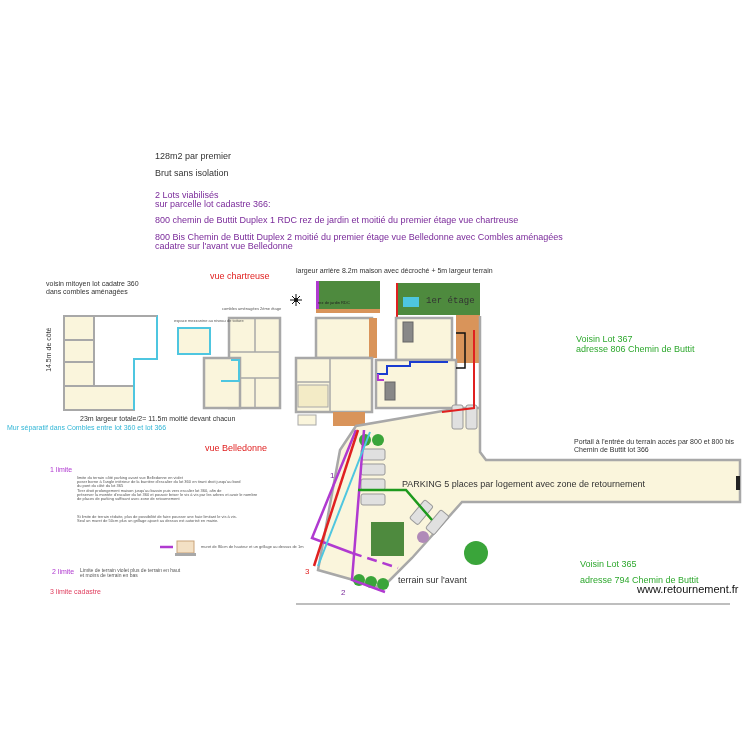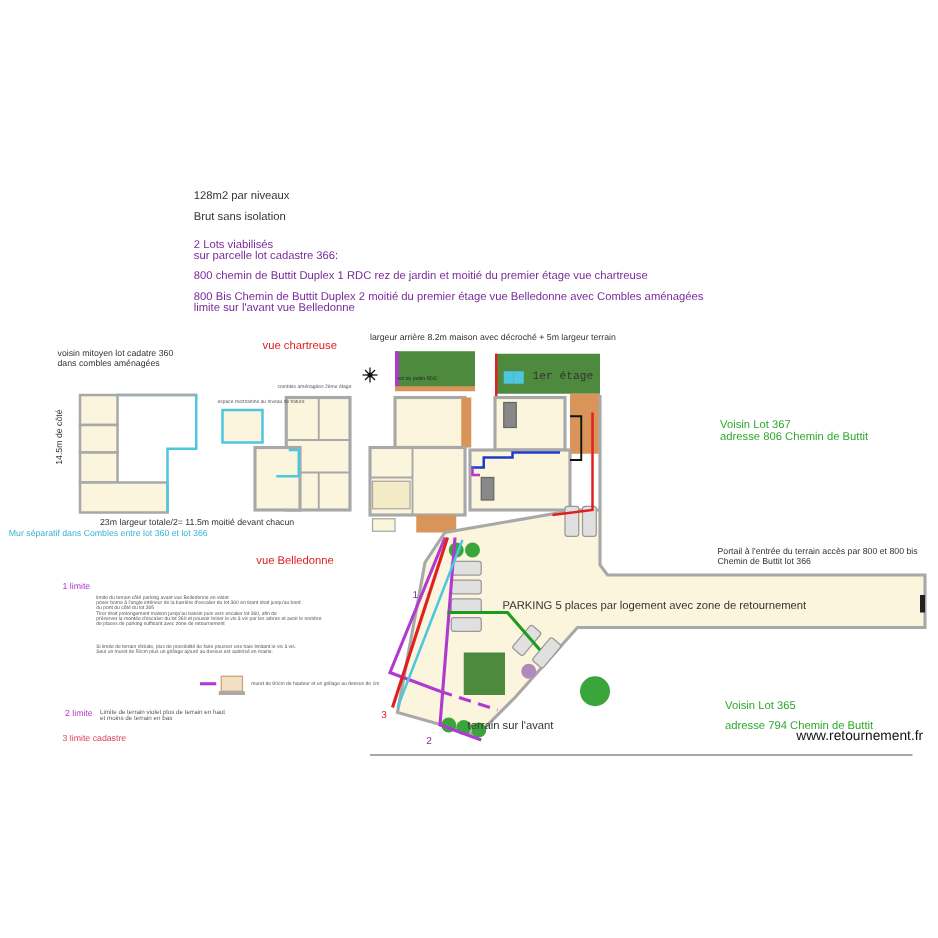--- a/index.html
+++ b/index.html
@@ -13,27 +13,27 @@
   .cyan{color:#33b6d6;}
   .fs9{font-size:9px;}
   .fs8{font-size:8px;}
   .fs7{font-size:7px;}
   .fs4{font-size:4px;color:#555;}
   svg{position:absolute;left:0;top:0;}
 </style>
 </head>
 <body>
 
-<div class="t gray fs9" style="left:155px;top:152px;">128m2 par niveaux</div>
+<div class="t gray fs9" style="left:155px;top:152px;">128m2 par premier</div>
 <div class="t gray fs9" style="left:155px;top:169px;">Brut sans isolation</div>
 <div class="t purple fs9" style="left:155px;top:191px;">2 Lots viabilisés</div>
 <div class="t purple fs9" style="left:155px;top:200px;">sur parcelle lot cadastre 366:</div>
 <div class="t purple fs9" style="left:155px;top:216px;">800 chemin de Buttit Duplex 1 RDC rez de jardin et moitié du premier étage vue chartreuse</div>
 <div class="t purple fs9" style="left:155px;top:233px;">800 Bis Chemin de Buttit Duplex 2 moitié du premier étage vue Belledonne avec Combles aménagées</div>
-<div class="t purple fs9" style="left:155px;top:242px;">limite sur l'avant vue Belledonne</div>
+<div class="t purple fs9" style="left:155px;top:242px;">cadatre sur l'avant vue Belledonne</div>
 
 <svg width="750" height="750">
 
   <g>
     <rect x="64" y="316" width="30" height="24" fill="#faf5dc" stroke="#a8a8a8" stroke-width="2"></rect>
     <rect x="64" y="340" width="30" height="22" fill="#faf5dc" stroke="#a8a8a8" stroke-width="2"></rect>
     <rect x="64" y="362" width="30" height="24" fill="#faf5dc" stroke="#a8a8a8" stroke-width="2"></rect>
     <rect x="64" y="386" width="70" height="24" fill="#faf5dc" stroke="#a8a8a8" stroke-width="2"></rect>
     <polyline points="94,316 157,316 157,359 134,359 134,410" fill="none" stroke="#4ec6e0" stroke-width="2"></polyline>
     <line x1="94" y1="316" x2="157" y2="316" stroke="#a8a8a8" stroke-width="2"></line>
@@ -137,21 +137,21 @@
 <div class="t red fs9" style="left:205px;top:444px;">vue Belledonne</div>
 <div class="t fs4" style="left:222px;top:307px;">combles aménagées 2ème étage</div>
 <div class="t fs4" style="left:174px;top:319px;">espace mezzanine au niveau de toiture</div>
 <div class="t fs4" style="left:318px;top:301px;color:#222;">rez de jardin RDC</div>
 <div class="t gray fs9" style="left:426px;top:297px;font-family:Liberation Mono, monospace;">1er étage</div>
 <div class="t green fs9" style="left:576px;top:335px;">Voisin Lot 367</div>
 <div class="t green fs9" style="left:576px;top:345px;">adresse 806 Chemin de Buttit</div>
 <div class="t gray fs7" style="left:574px;top:438px;">Portail à l'entrée du terrain accès par 800 et 800 bis</div>
 <div class="t gray fs7" style="left:574px;top:446px;">Chemin de Buttit lot 366</div>
 <div class="t gray fs9" style="left:402px;top:480px;">PARKING 5 places par logement avec zone de retournement</div>
-<div class="t gray fs9" style="left:374px;top:576px;">terrain sur l'avant</div>
+<div class="t gray fs9" style="left:398px;top:576px;">terrain sur l'avant</div>
 <div class="t green fs9" style="left:580px;top:560px;">Voisin Lot 365</div>
 <div class="t green fs9" style="left:580px;top:576px;text-align:center;">adresse 794 Chemin de Buttit</div>
 <div class="t" style="left:637px;top:584px;font-size:11px;color:#111;">www.retournement.fr</div>
 <div class="t purple fs8" style="left:330px;top:472px;">1</div>
 <div class="t purple fs8" style="left:341px;top:589px;">2</div>
 <div class="t red fs8" style="left:305px;top:568px;">3</div>
 
 <div class="t purple fs7" style="left:50px;top:466px;color:#b03ad0;">1 limite</div>
 <div class="abs" style="left:77px;top:476px;">
   <div class="t fs4" style="position:relative;">limite du terrain côté parking avant vue Belledonne en violet</div>

